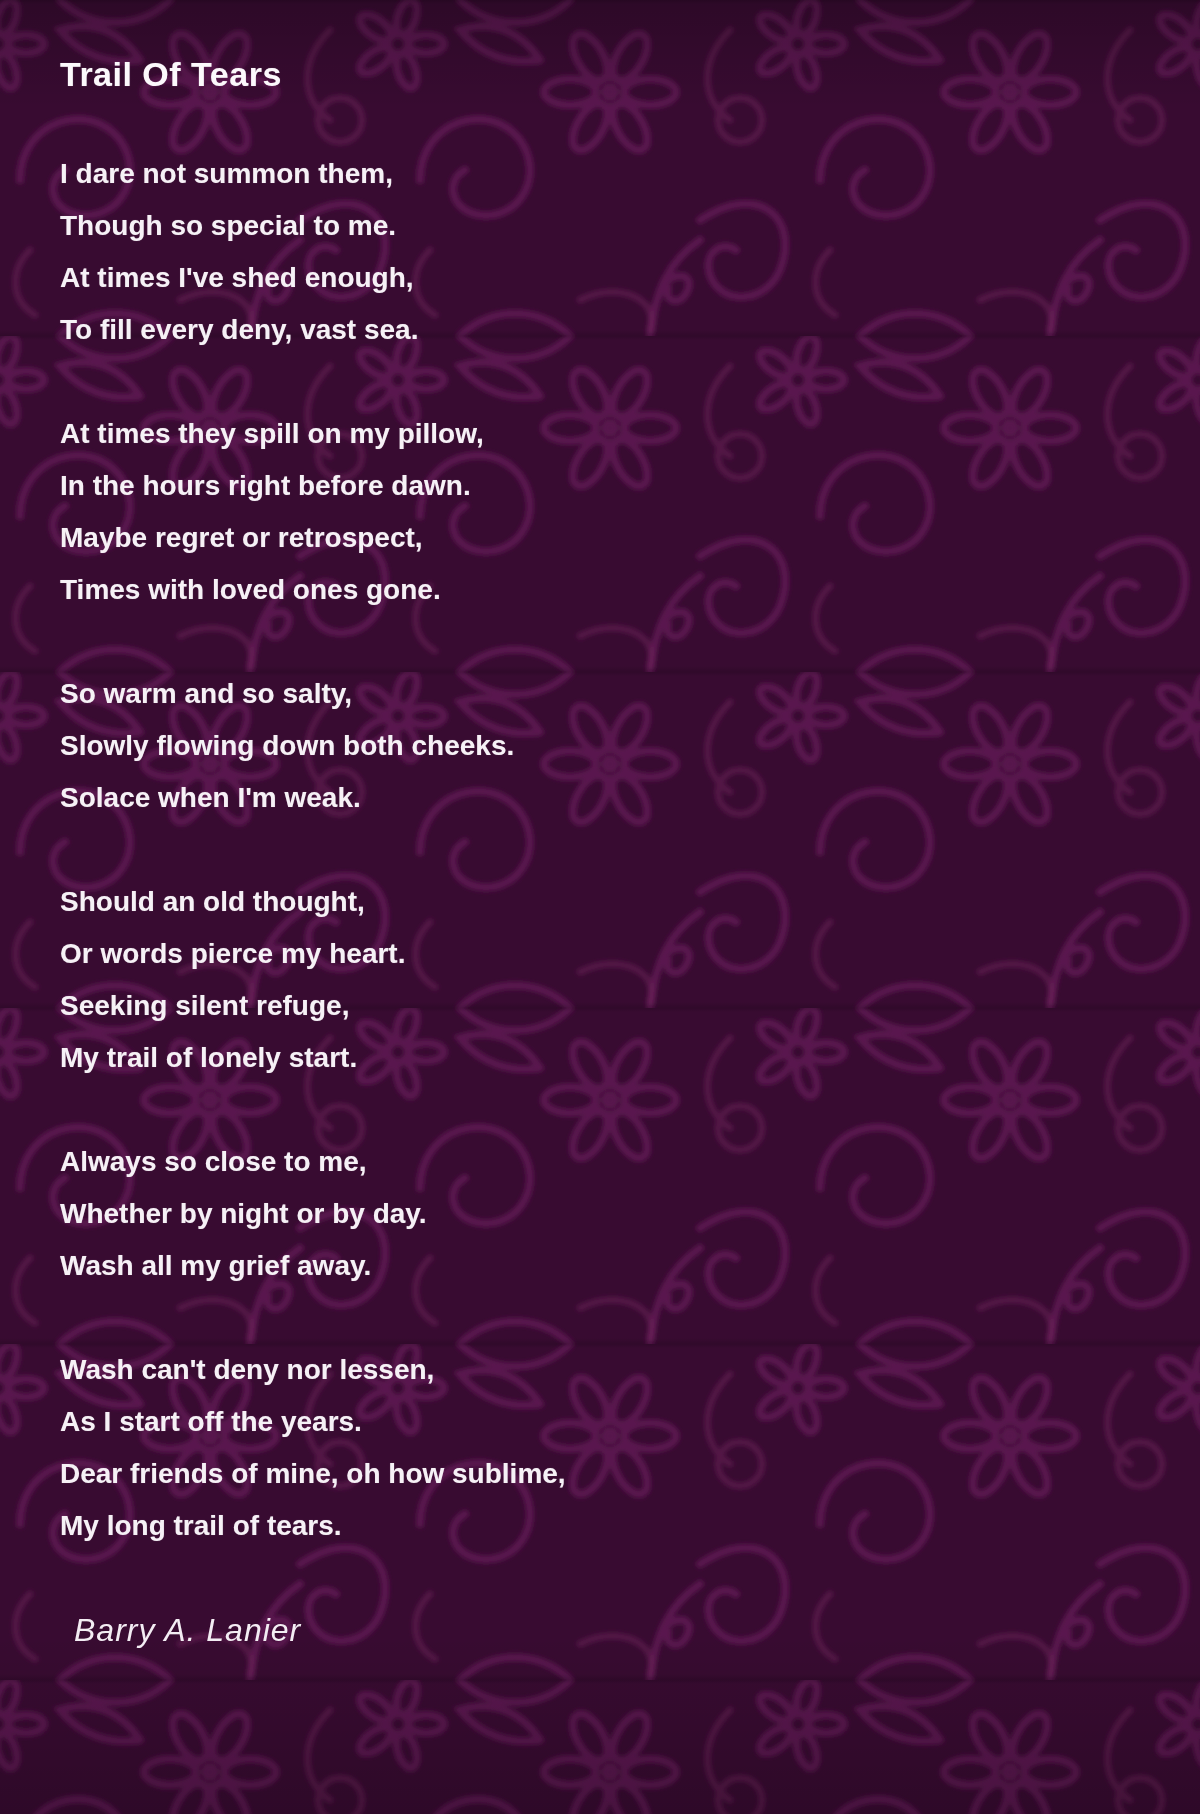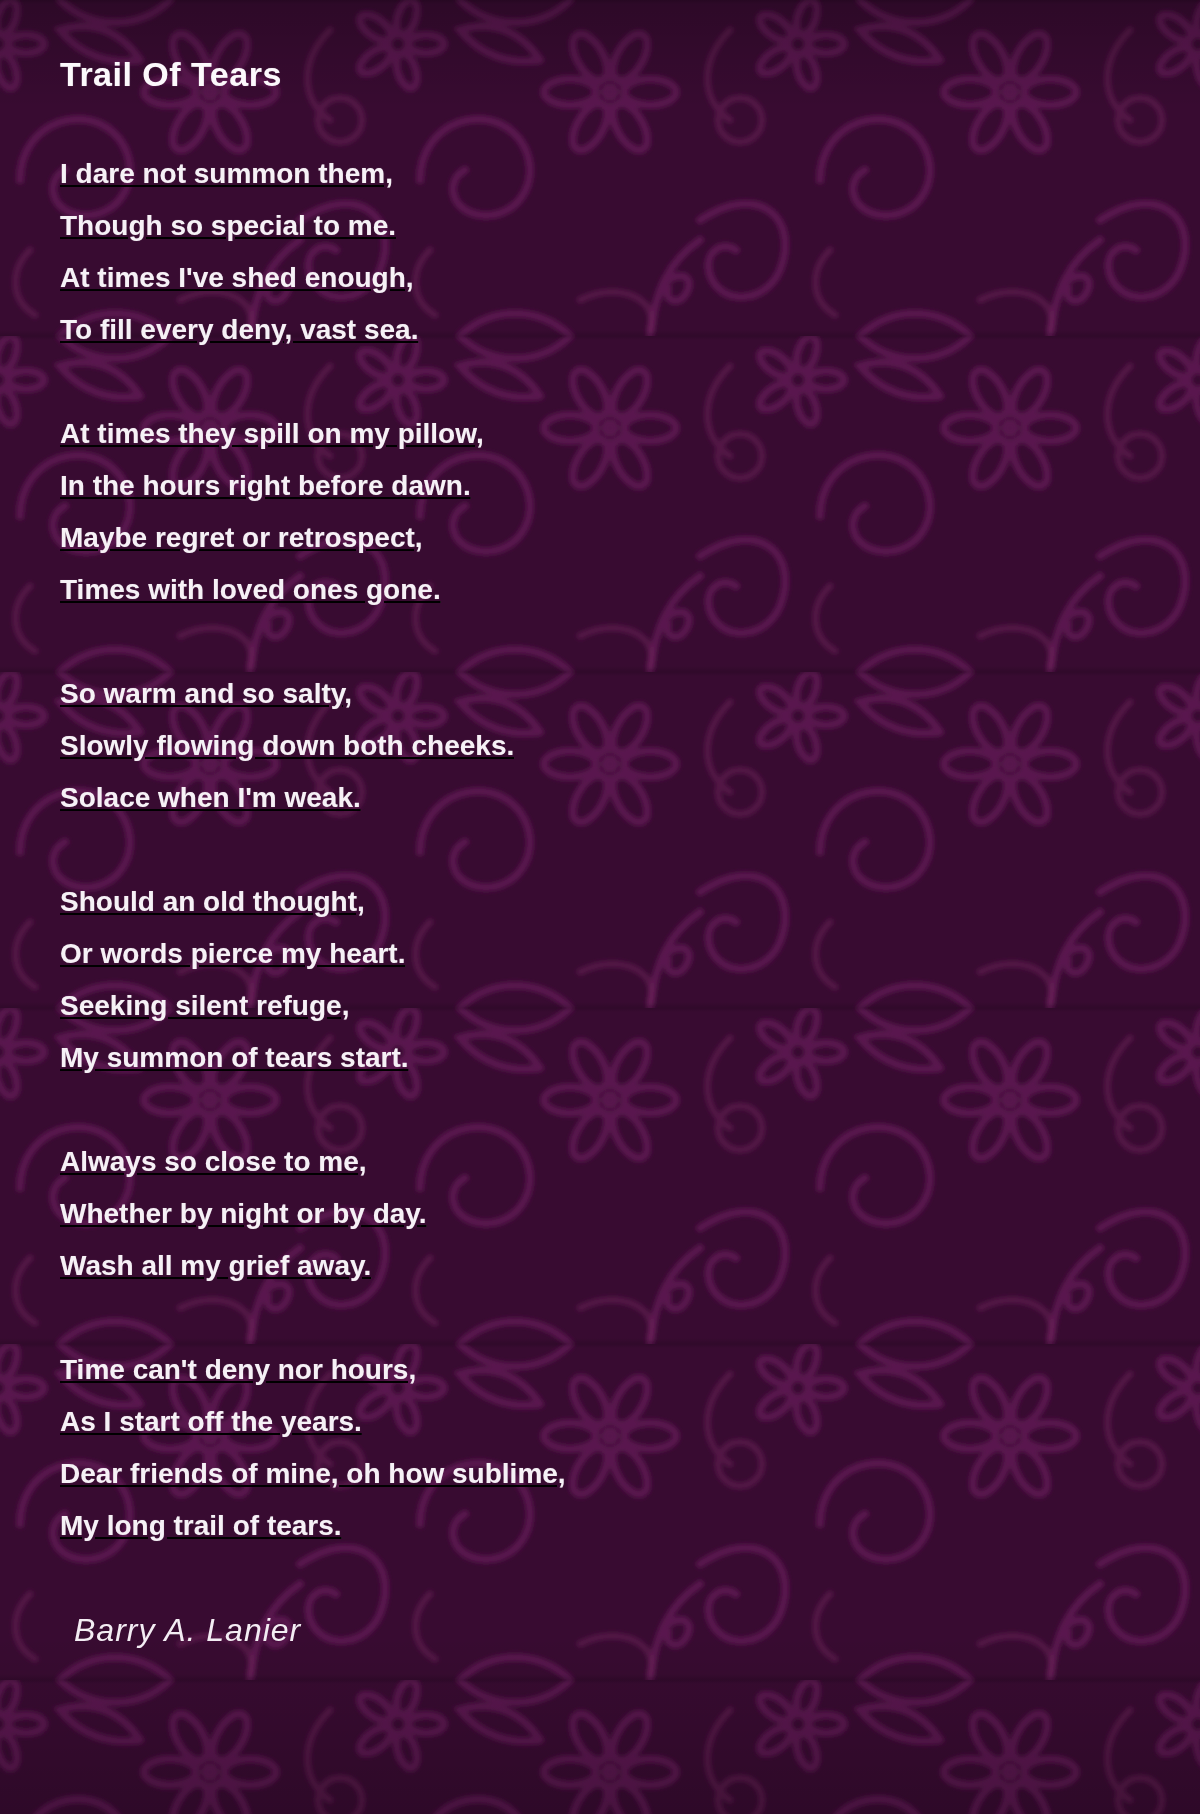--- a/index.html
+++ b/index.html
@@ -34,21 +34,21 @@
     box-sizing: border-box;
     z-index: 2;
   }
   .title {
     margin: 0;
     font: bold 34px/52px "Liberation Sans", "DejaVu Sans", sans-serif;
     color: #fcf9fc;
     letter-spacing: 0.5px;
     text-shadow: 0 0 1px rgba(255,255,255,0.35);
   }
-  .poem { margin-top: 48px; text-decoration: underline; }
+  .poem { margin-top: 48px; }
   .stanza { margin: 0 0 52px 0; }
   .line {
     margin: 0;
     font: bold 28px/52px "Liberation Sans", "DejaVu Sans", sans-serif;
     color: #f6f1f6;
     text-shadow: 0 0 1px rgba(255,255,255,0.30);
     white-space: nowrap;
   }
   .author {
     margin: 14px;
@@ -136,29 +136,29 @@
       </div>
       <div class="stanza">
         <p class="line">So warm and so salty,</p>
         <p class="line">Slowly flowing down both cheeks.</p>
         <p class="line">Solace when I'm weak.</p>
       </div>
       <div class="stanza">
         <p class="line">Should an old thought,</p>
         <p class="line">Or words pierce my heart.</p>
         <p class="line">Seeking silent refuge,</p>
-        <p class="line">My summon of tears start.</p>
+        <p class="line">My trail of lonely start.</p>
       </div>
       <div class="stanza">
         <p class="line">Always so close to me,</p>
         <p class="line">Whether by night or by day.</p>
         <p class="line">Wash all my grief away.</p>
       </div>
       <div class="stanza">
-        <p class="line">Time can't deny nor hours,</p>
+        <p class="line">Wash can't deny nor lessen,</p>
         <p class="line">As I start off the years.</p>
         <p class="line">Dear friends of mine, oh how sublime,</p>
         <p class="line">My long trail of tears.</p>
       </div>
     </div>
 
     <p class="author">Barry A. Lanier</p>
   </div>
 </div>
 

